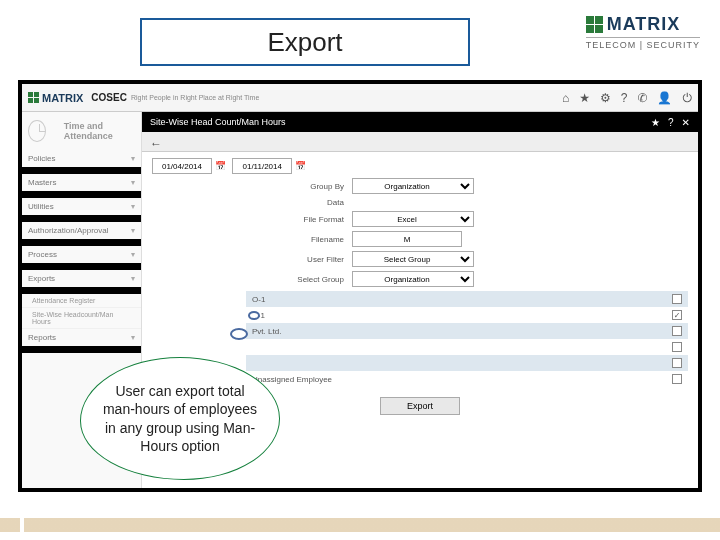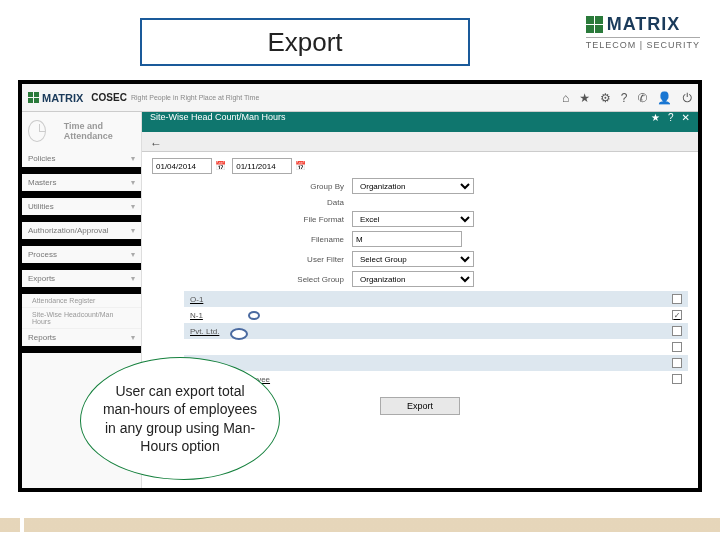--- a/index.html
+++ b/index.html
@@ -42,35 +42,35 @@
   .sidebar { width: 120px; background:#f9f9f9; border-right:1px solid #ddd; display:flex; flex-direction:column;}
   .module-head { display:flex; align-items:center; gap:18px; padding:8px 6px; color:#999; font-size:9px; font-weight:bold;}
   .module-head .clk { width:22px; height:22px; border:1px solid #ccc; border-radius:50%; position:relative;}
   .module-head .clk::before { content:""; position:absolute; top:3px; left:10px; width:1px; height:7px; background:#ccc;}
   .module-head .clk::after { content:""; position:absolute; top:10px; left:10px; width:6px; height:1px; background:#ccc;}
   .side-item { padding:4px 6px; border-bottom:7px solid #000000; color:#777; display:flex; justify-content:space-between; align-items:center; font-size:8px;}
   .side-item .chev { font-size:8px; color:#aaa;}
   .side-sub { padding:3px 10px; font-size:7px; color:#999; border-bottom:1px solid #f0f0f0;}
 
   .main { flex:1; display:flex; flex-direction:column; background:#fff;}
-  .crumb-bar { height:20px; background:#0f766e; color:#fff; display:flex; align-items:flex-start; padding:0 8px; font-size:9px; justify-content:space-between;}
+  .crumb-bar { height:20px; background:#000000; color:#fff; display:flex; align-items:center; padding:0 8px; font-size:9px; justify-content:space-between;}
   .crumb-bar .right { display:flex; gap:8px; font-size:10px;}
   .tool-bar { height:20px; background:#eee; border-bottom:1px solid #ccc; display:flex; align-items:center; padding:0 8px;}
   .tool-bar .back { font-size:12px; color:#444; cursor:pointer;}
 
   .form-area { flex:1; padding:6px 10px 6px 10px; overflow:auto;}
   .frow { display:flex; align-items:center; margin-bottom:4px; font-size:8px; color:#555;}
   .frow label { width: 200px; text-align:right; padding-right:8px;}
-  .frow input[type=text], .frow select { height:16px; font-size:8px; border:1px solid #aaa; padding:0 3px; background:#fff;}
+  .frow input[type=text], .frow select { height:16px; font-size:8px; border:1px solid #aaa; padding:0 3px; background:#fff;text-align:center;}
   .frow input.date { width:60px;}
   .frow select.mid { width:122px;}
   .frow input.mid { width:110px;}
   .calico { margin-left:3px; font-size:9px;}
 
-  .list-box { margin-left:32px; margin-top:4px;text-decoration:underline; }
+  .list-box { margin-left:94px; margin-top:4px; }
   .list-row { display:flex; align-items:center; height:16px; padding:0 6px; font-size:8px; color:#555; justify-content:space-between;}
   .list-row.alt { background:#dde7ef;}
   .list-row .cb { width:10px; height:10px; border:1px solid #888; background:#fff; display:inline-flex; align-items:center; justify-content:center; font-size:8px;}
   .export-btn { margin:10px auto 0; display:block; width:80px; height:18px; background:#e8e8e8; border:1px solid #aaa; font-size:9px; cursor:pointer;}
 
   .callout {
     position: absolute; bottom: 60px; left: 80px; width: 200px;
     background:#fff; border:1px solid #15803d; border-radius:50% 50% 48% 52% / 52% 50% 50% 48%;
     padding:24px 20px; text-align:center; font-size:14px; line-height:1.3; color:#222;
     box-shadow: 0 0 0 0; z-index:50;

